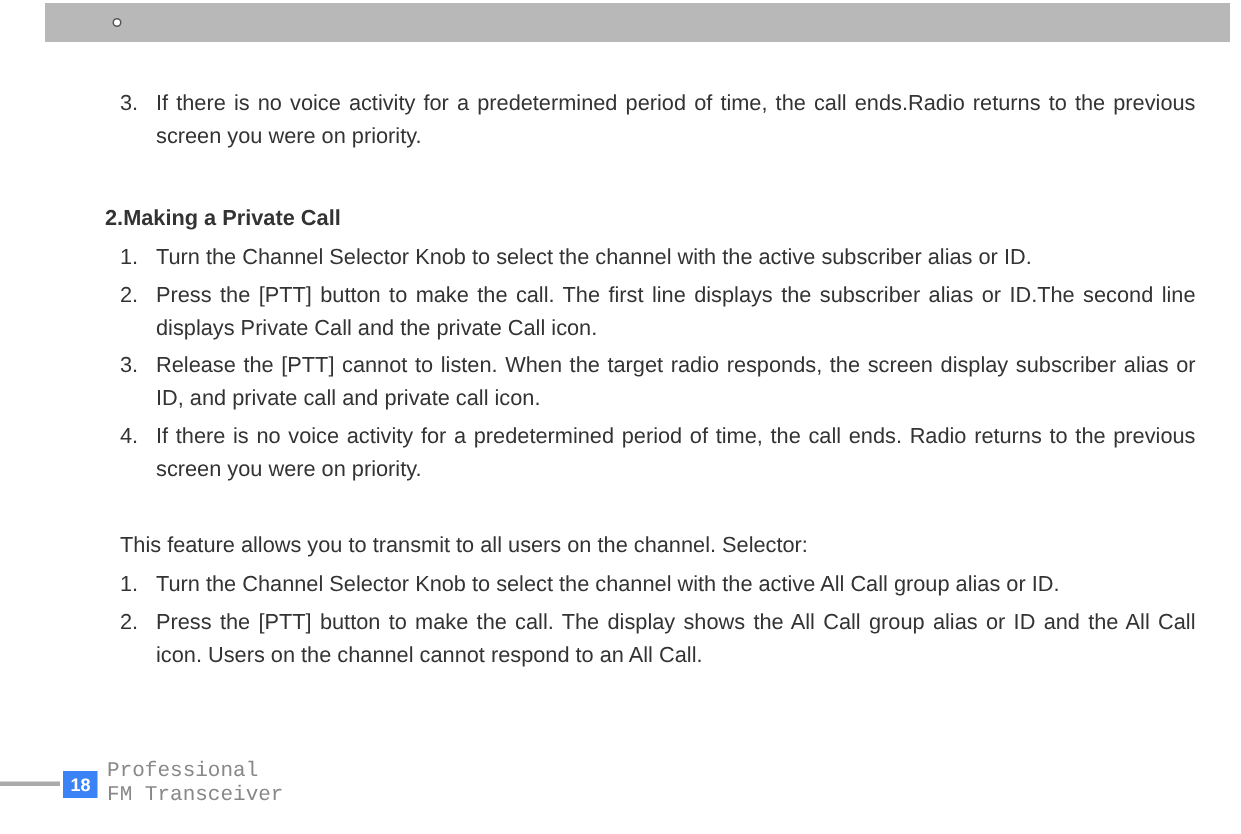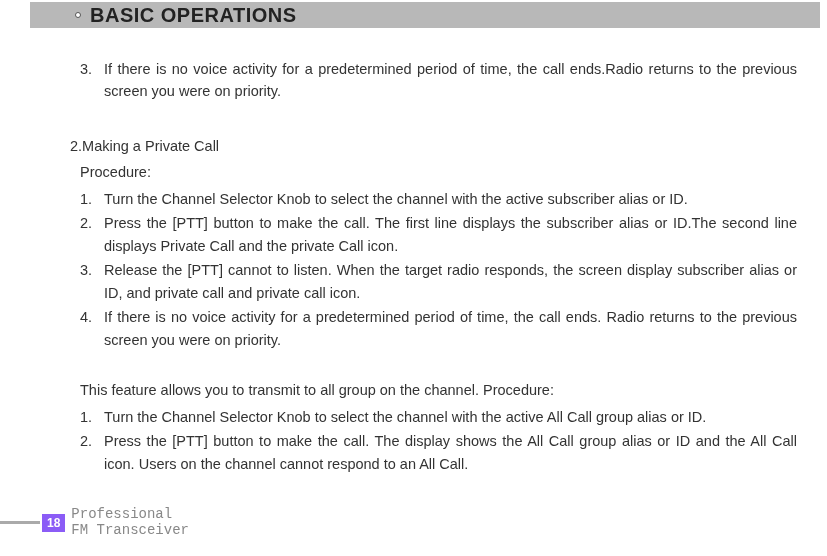--- a/index.html
+++ b/index.html
@@ -54,21 +54,21 @@
       width: 24px;
       flex-shrink: 0;
     }
     .orphan-item .txt {
       flex: 1;
     }
     .section {
       margin-bottom: 28px;
     }
     .section-title {
-      font-weight: normal;
+      font-weight: bold;
       margin-left: -10px;
       margin-bottom: 4px;
     }
     .intro {
       margin-bottom: 4px;
     }
     .list-item {
       display: flex;
       margin-bottom: 2px;
     }
@@ -86,72 +86,70 @@
       display: flex;
       align-items: center;
     }
     .footer-line {
       width: 40px;
       height: 3px;
       background: #aaa;
       margin-right: 2px;
     }
     .page-num {
-      background: #8b5cf6;
+      background: #3b82f6;
       color: #fff;
       font-size: 12px;
       padding: 2px 5px;
       font-weight: bold;
       margin-right: 6px;
     }
     .footer-text {
       font-family: "Courier New", monospace;
       font-size: 14px;
       color: #888;
       line-height: 1.1;
     }
   </style>
 </head>
 <body>
 
 <div class="header-bar">
   <span class="header-bullet"></span>
-  <span class="header-title">BASIC OPERATIONS</span>
 </div>
 
 <div class="content">
 
   <div class="orphan-item">
     <span class="num">3.</span>
     <span class="txt">If there is no voice activity for a predetermined period of time, the call ends.Radio returns to the previous screen you were on priority.</span>
   </div>
 
   <div class="section">
     <div class="section-title">2.Making a Private Call</div>
-    <div class="intro">Procedure:</div>
     <div class="list-item">
       <span class="num">1.</span>
       <span class="txt">Turn the Channel Selector Knob to select the channel with the active subscriber alias or ID.</span>
     </div>
     <div class="list-item">
       <span class="num">2.</span>
       <span class="txt">Press the [PTT] button to make the call.  The first line displays the subscriber alias or ID.The second  line displays  Private Call  and  the private  Call  icon.</span>
     </div>
     <div class="list-item">
       <span class="num">3.</span>
       <span class="txt">Release the [PTT] cannot to listen. When the target radio responds, the screen display subscriber alias or ID, and private call and private call icon.</span>
     </div>
     <div class="list-item">
       <span class="num">4.</span>
       <span class="txt">If there is no voice activity for a predetermined period of time, the call ends. Radio returns to the previous screen you were on priority.</span>
     </div>
   </div>
 
   <div class="section">
-    <div class="intro">This feature allows you to transmit to all group on the channel. Procedure:</div>
+    <div class="intro">This feature allows you to transmit to all users on the channel. Selector:</div>
     <div class="list-item">
       <span class="num">1.</span>
       <span class="txt">Turn the Channel Selector Knob to select the channel with the active All Call group alias or ID.</span>
     </div>
     <div class="list-item">
       <span class="num">2.</span>
       <span class="txt">Press the [PTT] button to make the call. The display shows the All Call group alias or ID and the All Call icon. Users on the channel cannot respond to an All Call.</span>
     </div>
   </div>
 

